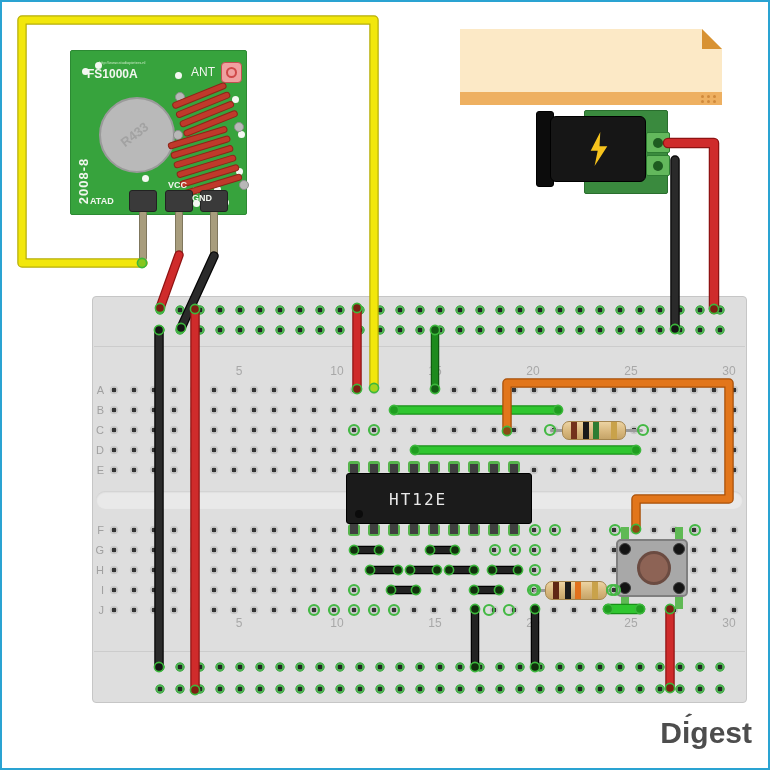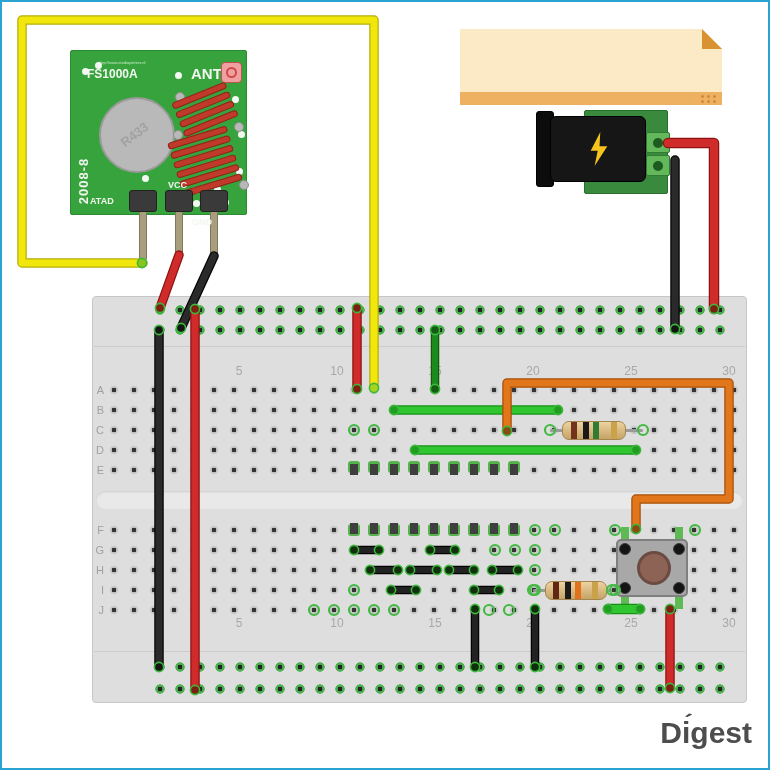--- a/index.html
+++ b/index.html
@@ -12,21 +12,21 @@
   .note-band{left:458px;top:90px;width:262px;height:13px;background:#eeb061;}
   .note-text{left:458px;top:38px;width:262px;text-align:center;font-size:26px;font-weight:500;color:#1c1c1c;letter-spacing:0px;}
   .note-cut{right:0;top:0;width:0;height:0;border-top:20px solid #ffffff;border-left:20px solid transparent;}
   .note-fold{right:0;top:0;width:0;height:0;border-bottom:20px solid #d89232;border-right:20px solid transparent;}
   .band-dot{width:3px;height:3px;border-radius:50%;background:#d08a3c;}
 
   
   .tx{left:68px;top:48px;width:177px;height:165px;background:#37a33d;border:1px solid #2c8a33;border-radius:2px;}
   .tx-url{left:28px;top:9px;font-size:4px;color:#c6e9c2;}
   .tx-name{left:16px;top:16px;font-size:12px;font-weight:bold;color:#f2f6ef;}
-  .tx-ant{left:120px;top:14px;font-size:15px;font-weight:bold;color:#f2f6ef;}
+  .tx-ant{left:120px;top:14px;font-size:12px;font-weight:normal;color:#f2f6ef;}
   .ant-pad{left:150px;top:11px;width:21px;height:21px;background:#f0a0a0;border-radius:4px;border:1px solid #c05050;}
   .ant-pad-hole{position:absolute;left:4px;top:4px;width:11px;height:11px;border-radius:50%;border:2px solid #cf4848;}
   .resonator{left:28px;top:46px;width:76px;height:76px;border-radius:50%;background:#b9b9b9;border:2px solid #9a9a9a;}
   .resonator-label{position:absolute;left:18px;top:28px;color:#a2a2a2;font-size:13px;font-weight:bold;transform:rotate(-38deg);}
   .datecode{left:-18px;top:123px;width:60px;height:14px;text-align:center;color:#f2f6ef;font-size:13px;font-weight:bold;letter-spacing:1px;transform:rotate(-90deg);}
   .coil{display:flex;flex-direction:column;gap:3px;}
   .coil-bar{height:7px;border-radius:4px;background:#c0392b;border:1px solid #8e2418;}
   .coil-pad{width:10px;height:10px;border-radius:50%;background:#b8b8b8;border:1px solid #8e8e8e;}
   .white-dot{width:7px;height:7px;border-radius:50%;background:#f4f8f2;}
   .hdr-seg{width:28px;height:22px;background:#3a3a3a;border-radius:3px;border:1px solid #222;}
@@ -147,21 +147,21 @@
   <div id="tx-legs">
       <div class="abs tx-leg" style="left: 137px; top: 208px; height: 51px;"></div>
       <div class="abs tx-leg" style="left: 173px; top: 208px; height: 46px;"></div>
       <div class="abs tx-leg" style="left: 208px; top: 208px; height: 47px;"></div>
     </div>
   <div class="abs hdr-seg" style="left:127px;top:188px;"></div>
   <div class="abs hdr-seg" style="left:163px;top:188px;"></div>
   <div class="abs hdr-seg" style="left:198px;top:188px;"></div>
   <div class="abs pin-lbl" style="left:88px;top:194px;">ATAD</div>
   <div class="abs pin-lbl" style="left:166px;top:178px;">VCC</div>
-  <div class="abs pin-lbl" style="left:190px;top:191px;margin-top:24px;">GND</div>
+  <div class="abs pin-lbl" style="left:190px;top:191px;">GND</div>
 
   <div class="abs jack-pcb">
     <div class="trace" style="left:30px;top:24px;width:36px;height:2px;"></div>
     <div class="trace" style="left:20px;top:66px;width:40px;height:2px;"></div>
     <div class="trace" style="left:58px;top:50px;width:2px;height:18px;"></div>
   </div>
   <div class="abs jack-barrel"></div>
   <div class="abs jack-body"></div>
   <div class="abs bolt"></div>
   <div class="abs terminal" style="top:130px;">
@@ -239,20 +239,24 @@
       <div class="ic-stub" style="left: 468px; top: 521px;"></div>
       <div class="ic-pad" style="left: 486px; top: 459px;"></div>
       <div class="ic-pad" style="left: 486px; top: 522px;"></div>
       <div class="ic-stub" style="left: 488px; top: 462px;"></div>
       <div class="ic-stub" style="left: 488px; top: 521px;"></div>
       <div class="ic-pad" style="left: 506px; top: 459px;"></div>
       <div class="ic-pad" style="left: 506px; top: 522px;"></div>
       <div class="ic-stub" style="left: 508px; top: 462px;"></div>
       <div class="ic-stub" style="left: 508px; top: 521px;"></div>
     </div>
+  <div class="abs ic-body">
+    <div class="ic-label">HT12E</div>
+    <div class="ic-dot"></div>
+  </div>
 
   <div id="resistors">
       <div class="r-lead" style="left: 548px; top: 427px; width: 93px;"></div>
       <div class="r-body" style="left: 560px; top: 419px; width: 64px;">
         <div class="r-band" style="left: 8px; width: 6px; background: rgb(115, 50, 28);"></div>
         <div class="r-band" style="left: 20px; width: 6px; background: rgb(26, 26, 26);"></div>
         <div class="r-band" style="left: 30px; width: 6px; background: rgb(46, 125, 50);"></div>
         <div class="r-band" style="left: 48px; width: 6px; background: rgb(201, 162, 74);"></div>
       </div>
       <div class="r-lead" style="left: 531px; top: 587px; width: 79px;"></div>

